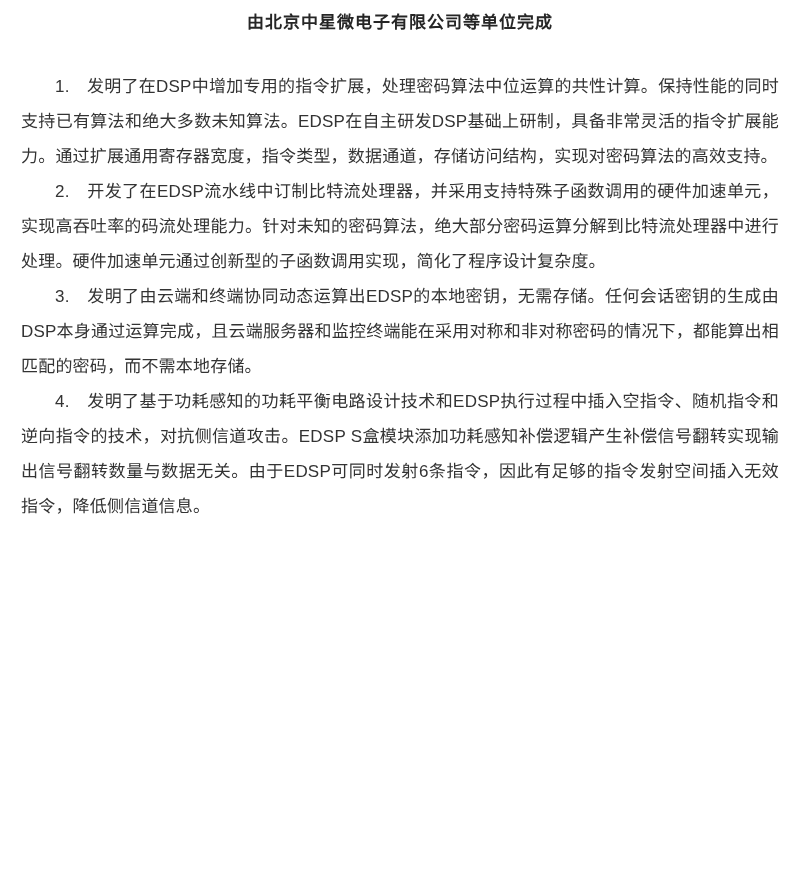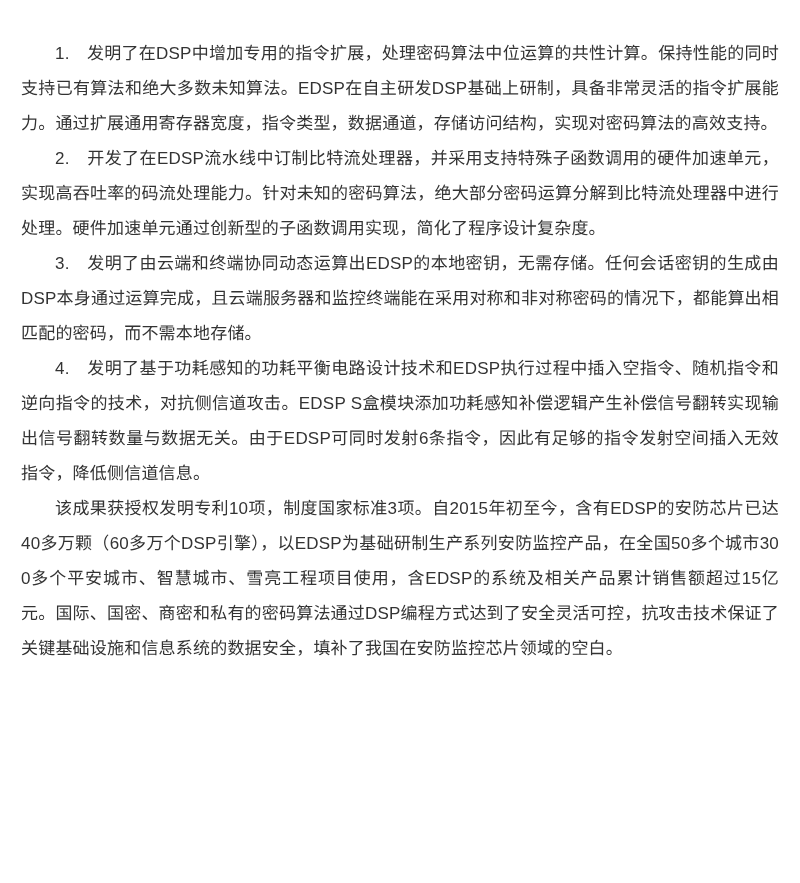--- a/index.html
+++ b/index.html
@@ -40,21 +40,21 @@
     text-align: justify;
     text-indent: 2em;
     letter-spacing: 0.2px;
     word-break: break-all;
   }
 </style>
 </head>
 <body>
 
 <div class="page">
+  <h1 class="title">由北京中星微电子有限公司等单位完成</h1>
 
   <div class="body-text">
     <p class="para">1.　发明了在DSP中增加专用的指令扩展，处理密码算法中位运算的共性计算。保持性能的同时支持已有算法和绝大多数未知算法。EDSP在自主研发DSP基础上研制，具备非常灵活的指令扩展能力。通过扩展通用寄存器宽度，指令类型，数据通道，存储访问结构，实现对密码算法的高效支持。</p>
     <p class="para">2.　开发了在EDSP流水线中订制比特流处理器，并采用支持特殊子函数调用的硬件加速单元，实现高吞吐率的码流处理能力。针对未知的密码算法，绝大部分密码运算分解到比特流处理器中进行处理。硬件加速单元通过创新型的子函数调用实现，简化了程序设计复杂度。</p>
     <p class="para">3.　发明了由云端和终端协同动态运算出EDSP的本地密钥，无需存储。任何会话密钥的生成由DSP本身通过运算完成，且云端服务器和监控终端能在采用对称和非对称密码的情况下，都能算出相匹配的密码，而不需本地存储。</p>
     <p class="para">4.　发明了基于功耗感知的功耗平衡电路设计技术和EDSP执行过程中插入空指令、随机指令和逆向指令的技术，对抗侧信道攻击。EDSP S盒模块添加功耗感知补偿逻辑产生补偿信号翻转实现输出信号翻转数量与数据无关。由于EDSP可同时发射6条指令，因此有足够的指令发射空间插入无效指令，降低侧信道信息。</p>
-    <p class="para">该成果获授权发明专利10项，制度国家标准3项。自2015年初至今，含有EDSP的安防芯片已达40多万颗（60多万个DSP引擎），以EDSP为基础研制生产系列安防监控产品，在全国50多个城市300多个平安城市、智慧城市、雪亮工程项目使用，含EDSP的系统及相关产品累计销售额超过15亿元。国际、国密、商密和私有的密码算法通过DSP编程方式达到了安全灵活可控，抗攻击技术保证了关键基础设施和信息系统的数据安全，填补了我国在安防监控芯片领域的空白。</p>
   </div>
 </div>
 
 </body></html>

